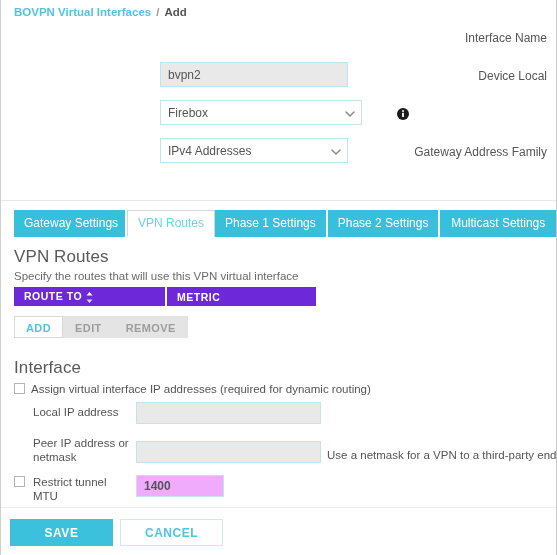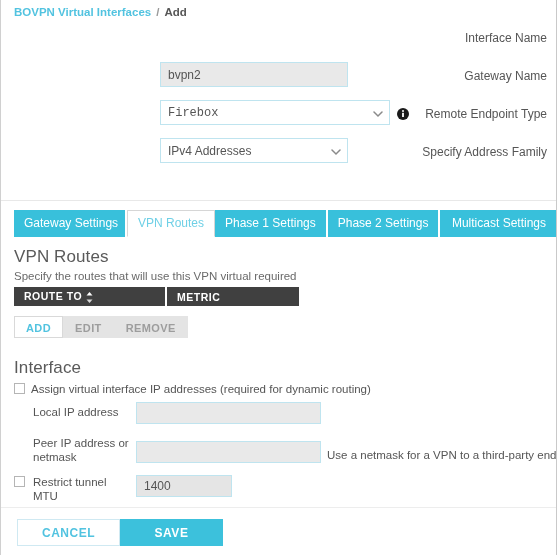--- a/index.html
+++ b/index.html
@@ -139,21 +139,21 @@
     right: 0;
     height: 27px;
     display: flex;
   }
   .tab {
     background: #38c0db;
     color: #ffffff;
     font-size: 12px;
     height: 27px;
     line-height: 27px;
-    text-align: right;
+    text-align: center;
     box-sizing: border-box;
     border-right: 2px solid #ffffff;
     cursor: pointer;
     white-space: nowrap;
     padding: 0 10px;
   }
   .tab.active {
     background: #ffffff;
     color: #6fd0e6;
     border: 1px solid #d6d6d6;
@@ -180,21 +180,21 @@
     font-size: 11.5px;
     color: #6a6a6a;
   }
   table.routes {
     border-collapse: collapse;
     width: 282px;
     margin-top: 5px;
     table-layout: fixed;
   }
   table.routes th {
-    background: #404040;
+    background: #6d28d9;
     color: #ffffff;
     font-size: 10.5px;
     font-weight: bold;
     letter-spacing: 0.5px;
     text-align: left;
     height: 19px;
     padding: 0 0 0 10px;
     border-right: 2px solid #ffffff;
     box-sizing: border-box;
     white-space: nowrap;
@@ -357,51 +357,50 @@
     <span class="crumb-link">BOVPN Virtual Interfaces</span><span class="crumb-sep">/</span><span class="crumb-current">Add</span>
   </div>
 
   <div class="form-area">
 
     <div class="frow">
       <div class="flabel">Interface Name</div>
     </div>
 
     <div class="frow">
-      <div class="flabel">Gateway Name</div>
+      <div class="flabel">Device Local</div>
       <div class="fctl">
         <input class="tf disabled" style="width: 188px;" type="text" readonly="" value="bvpn2">
       </div>
     </div>
 
     <div class="frow">
-      <div class="flabel">Remote Endpoint Type</div>
       <div class="fctl">
         <div class="selwrap">
-          <select class="sel" style="width:230px;font-family:Liberation Mono, monospace;">
+          <select class="sel" style="width:202px;">
             <option>Firebox</option>
           </select>
           <span class="chev">
             <svg viewBox="0 0 10 10" width="10" height="10">
                 <path d="M1 3 L5 7 L9 3" fill="none" stroke="#8a8a8a" stroke-width="1.5" stroke-linecap="round"></path>
               </svg>
           </span>
         </div>
       </div>
       <span class="info-icon">
         <svg viewBox="0 0 12 12" width="12" height="12">
           <circle cx="6" cy="6" r="6" fill="#1a1a1a"></circle>
           <circle cx="6" cy="3" r="1" fill="#ffffff"></circle>
           <rect x="5.1" y="4.8" width="1.8" height="4.2" fill="#ffffff"></rect>
         </svg>
       </span>
     </div>
 
     <div class="frow">
-      <div class="flabel">Specify Address Family</div>
+      <div class="flabel">Gateway Address Family</div>
       <div class="fctl">
         <div class="selwrap">
           <select class="sel" style="width:188px;">
             <option>IPv4 Addresses</option>
           </select>
           <span class="chev">
             <svg viewBox="0 0 10 10" width="10" height="10">
                 <path d="M1 3 L5 7 L9 3" fill="none" stroke="#8a8a8a" stroke-width="1.5" stroke-linecap="round"></path>
               </svg>
           </span>
@@ -416,30 +415,30 @@
   <div class="tabbar">
     <div class="tab" style="width:113px;">Gateway Settings</div>
     <div class="tab active" style="width:88px;">VPN Routes</div>
     <div class="tab" style="width:122px;">Phase 1 Settings</div>
     <div class="tab" style="width:113px;">Phase 2 Settings</div>
     <div class="tab" style="width:132px;">Multicast Settings</div>
   </div>
 
   <div class="section" style="top:247px;">
     <h2 class="sec-title">VPN Routes</h2>
-    <p class="sec-desc">Specify the routes that will use this VPN virtual required</p>
+    <p class="sec-desc">Specify the routes that will use this VPN virtual interface</p>
 
     <table class="routes">
       <thead>
         <tr>
           <th style="width:152px;"><span>ROUTE TO</span><span class="sortarrow"><svg viewBox="0 0 7 11" width="7" height="11">
                   <path d="M3.5 0 L6.5 3.6 L0.5 3.6 Z" fill="#ffffff"></path>
                   <path d="M3.5 11 L0.5 7.4 L6.5 7.4 Z" fill="#d8d8d8"></path>
                 </svg></span></th>
-          <th style="width:133px;">METRIC</th>
+          <th style="width:150px;">METRIC</th>
         </tr>
       </thead>
       <tbody></tbody>
     </table>
 
     <div class="btnrow">
       <div class="minibtn enabled">ADD</div>
       <div class="minibtn">EDIT</div>
       <div class="minibtn">REMOVE</div>
     </div>
@@ -464,24 +463,24 @@
       <div class="ifctl" style="top:8px;">
         <input class="gf" style="width: 185px;" type="text" readonly="" value="">
       </div>
       <div class="ifhint">Use a netmask for a VPN to a third-party endpoint.</div>
     </div>
 
     <div class="mturow">
       <span class="cbox mtucb"></span>
       <div class="mtulabel">Restrict tunnel MTU</div>
       <div class="ifctl" style="left:122px; top:0;">
-        <input class="gf" style="width: 96px; background: #e5e5e5;" type="text" value="1400">
+        <input class="gf" style="width: 88px; background: #f0abfc; font-weight: bold;" type="text" value="1400">
       </div>
     </div>
   </div>
 
   <div class="footer-sep"></div>
   <div class="footer">
+    <div class="bigbtn primary">SAVE</div>
     <div class="bigbtn secondary">CANCEL</div>
-    <div class="bigbtn primary">SAVE</div>
   </div>
 
 </div>
 
 </body></html>

